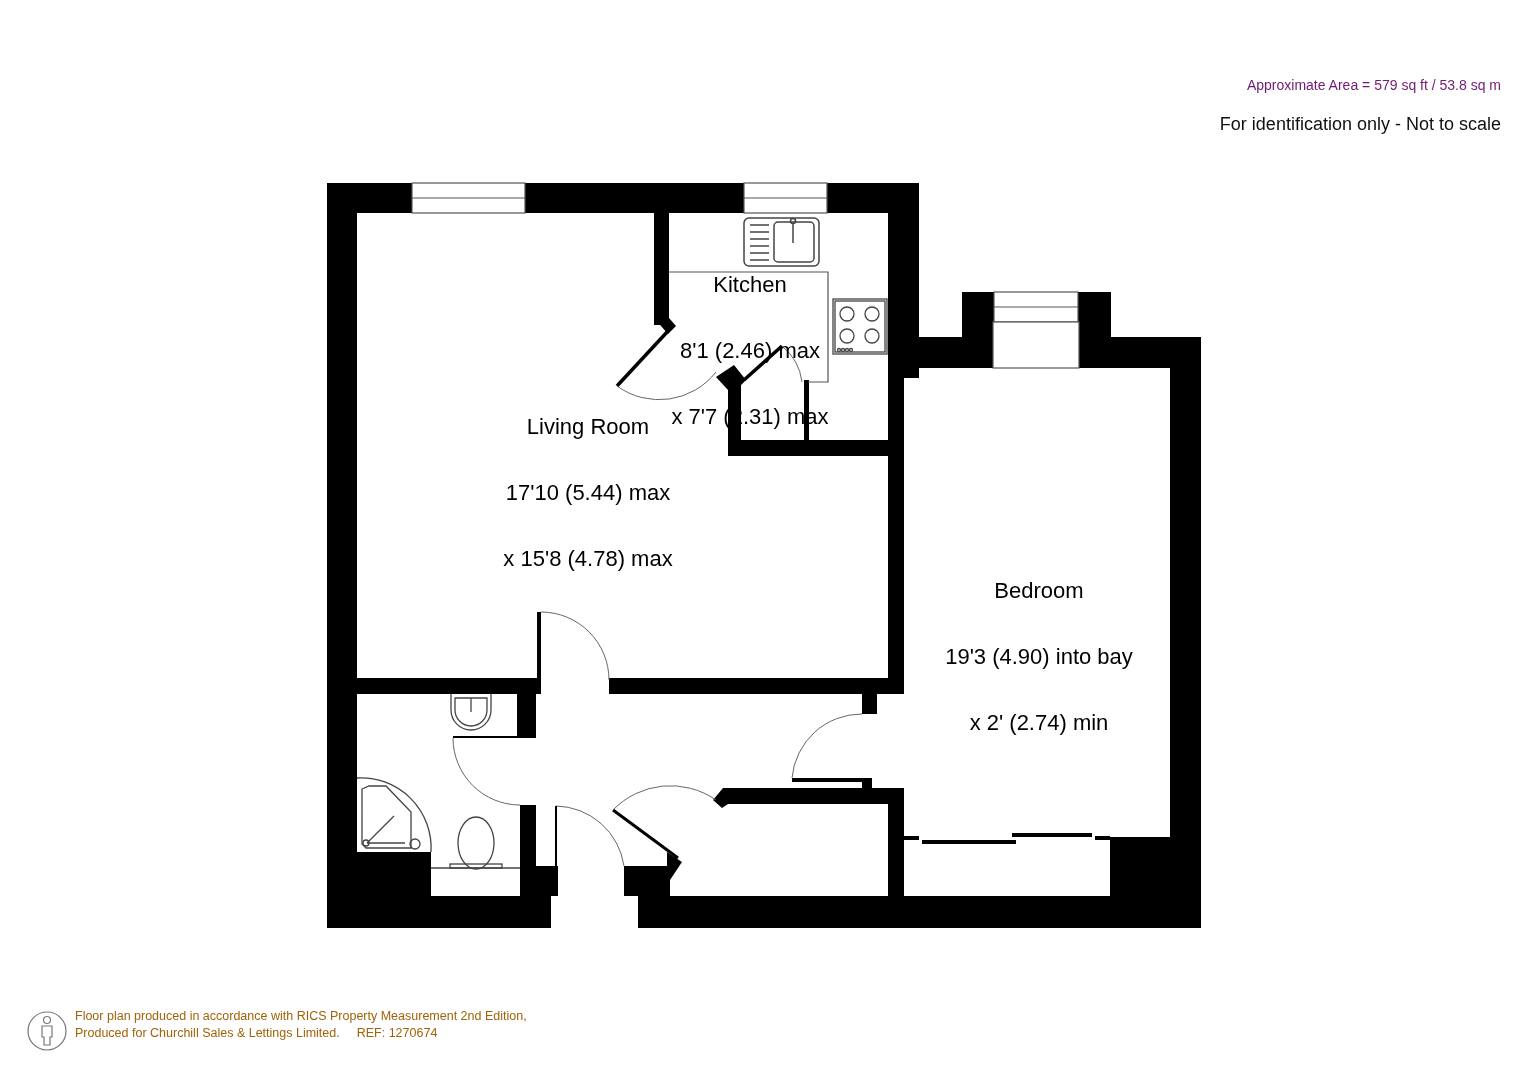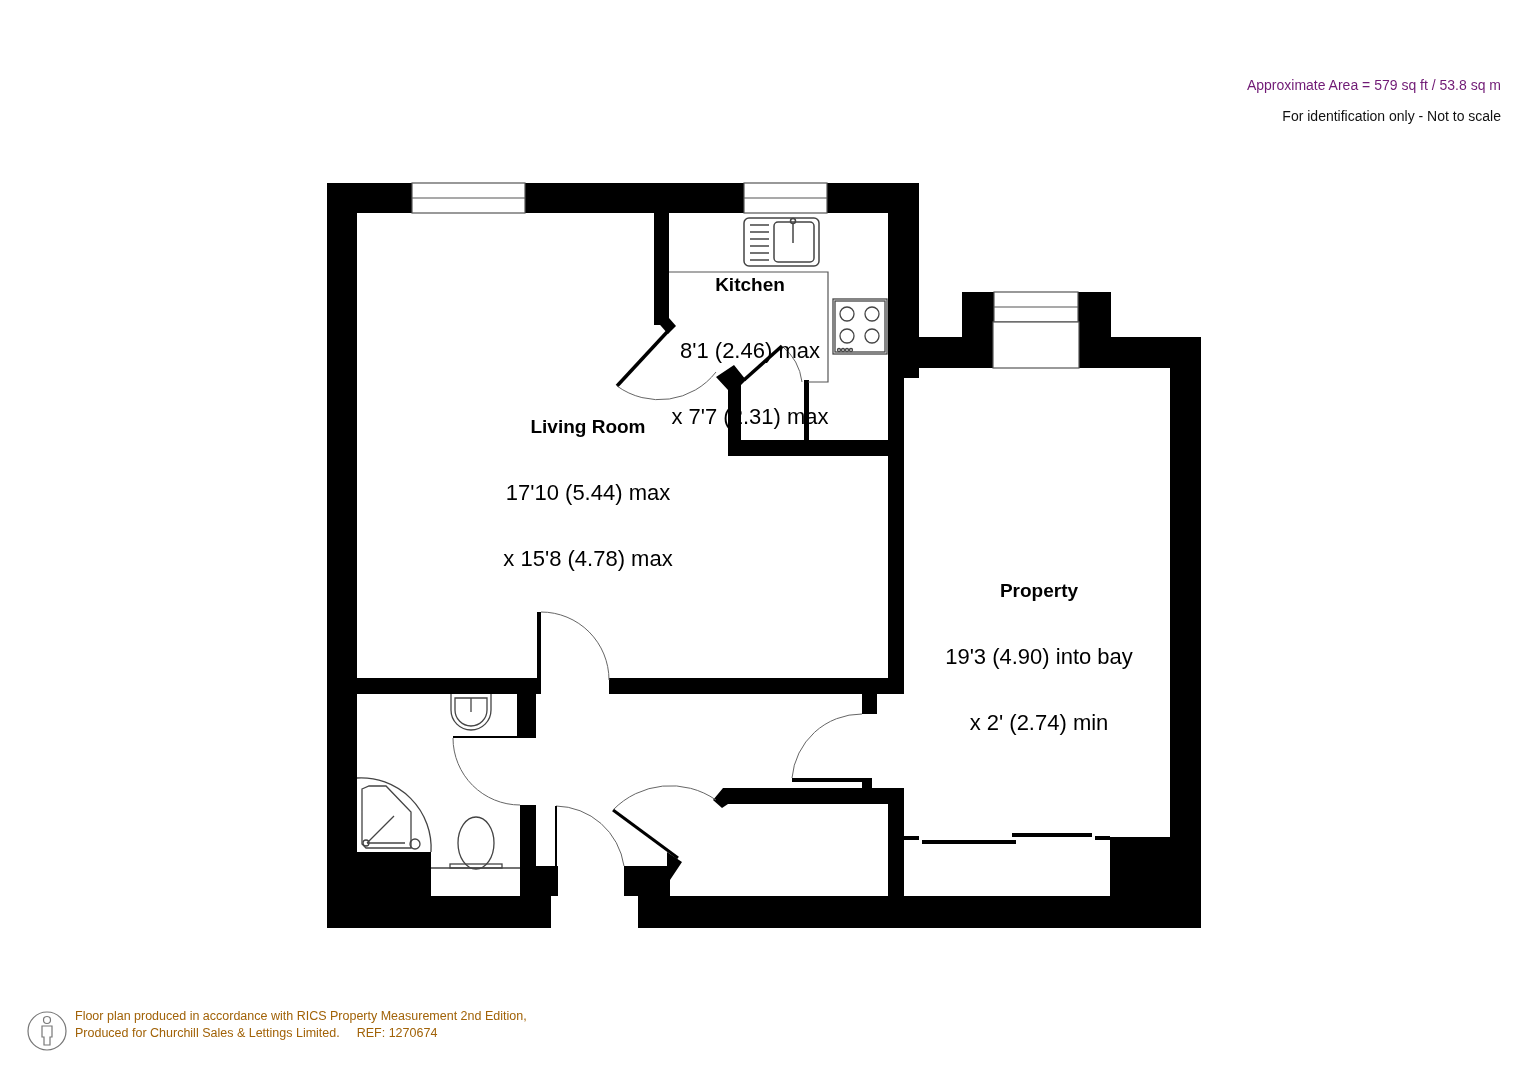--- a/index.html
+++ b/index.html
@@ -1,22 +1,22 @@
 <!DOCTYPE html>
 <html><head>
 <meta charset="utf-8">
 <style>
   html, body { margin: 0; padding: 0; background: #ffffff; }
   body { width: 1527px; height: 1080px; position: relative; overflow: hidden; font-family: "Liberation Sans", sans-serif; color: #000; }
   .header { position: absolute; right: 26px; top: 72px; text-align: right; }
   .area-title { font-size: 14px; line-height: 26px; color: #701a75; }
-  .area-sub { font-size: 14px; line-height: 20px; margin-top: 8px; color: #111; }
+  .area-sub { font-size: 18px; line-height: 20px; margin-top: 16px; color: #111; }
   svg.plan { position: absolute; left: 0; top: 0; }
   .room-label { position: absolute; text-align: center; transform: translateX(-50%); white-space: nowrap; }
-  .room-name { font-weight: bold; font-size: 19px; line-height: 22px; }
+  .room-name { font-weight: normal; font-size: 22px; line-height: 22px; }
   .room-dim { font-size: 22px; line-height: 22px; margin-top: 44px; }
   .footer { position: absolute; left: 27px; top: 1008px; height: 52px; }
   .person-icon { position: absolute; left: 0; top: 2px; width: 40px; height: 42px; }
   .footer-text { position: absolute; left: 48px; top: 0; font-size: 12.5px; line-height: 17px; color: #a16207; white-space: nowrap; }
   .footer-line { display: block; }
   .copyright { margin-left: 10px; }
   .ref { margin-left: 10px; padding-left: 7px; }
 </style>
 </head>
 <body>
@@ -174,21 +174,21 @@
   <div class="room-dim">x 15'8 (4.78) max</div>
 </div>
 
 <div class="room-label" style="left:750px; top:274px;">
   <div class="room-name">Kitchen</div>
   <div class="room-dim">8'1 (2.46) max</div>
   <div class="room-dim">x 7'7 (2.31) max</div>
 </div>
 
 <div class="room-label" style="left:1039px; top:580px;">
-  <div class="room-name">Property</div>
+  <div class="room-name">Bedroom</div>
   <div class="room-dim">19'3 (4.90) into bay</div>
   <div class="room-dim">x 2' (2.74) min</div>
 </div>
 
 <div class="footer">
   <svg class="person-icon" viewBox="0 0 40 42">
     <circle cx="20" cy="21" r="19" fill="none" stroke="#777" stroke-width="1.2"></circle>
     <circle cx="20" cy="10" r="3.5" fill="none" stroke="#777" stroke-width="1.2"></circle>
     <path d="M15,16 L25,16 L25,27 L23,27 L23,35 L17,35 L17,27 L15,27 Z" fill="none" stroke="#777" stroke-width="1.2"></path>
   </svg>

